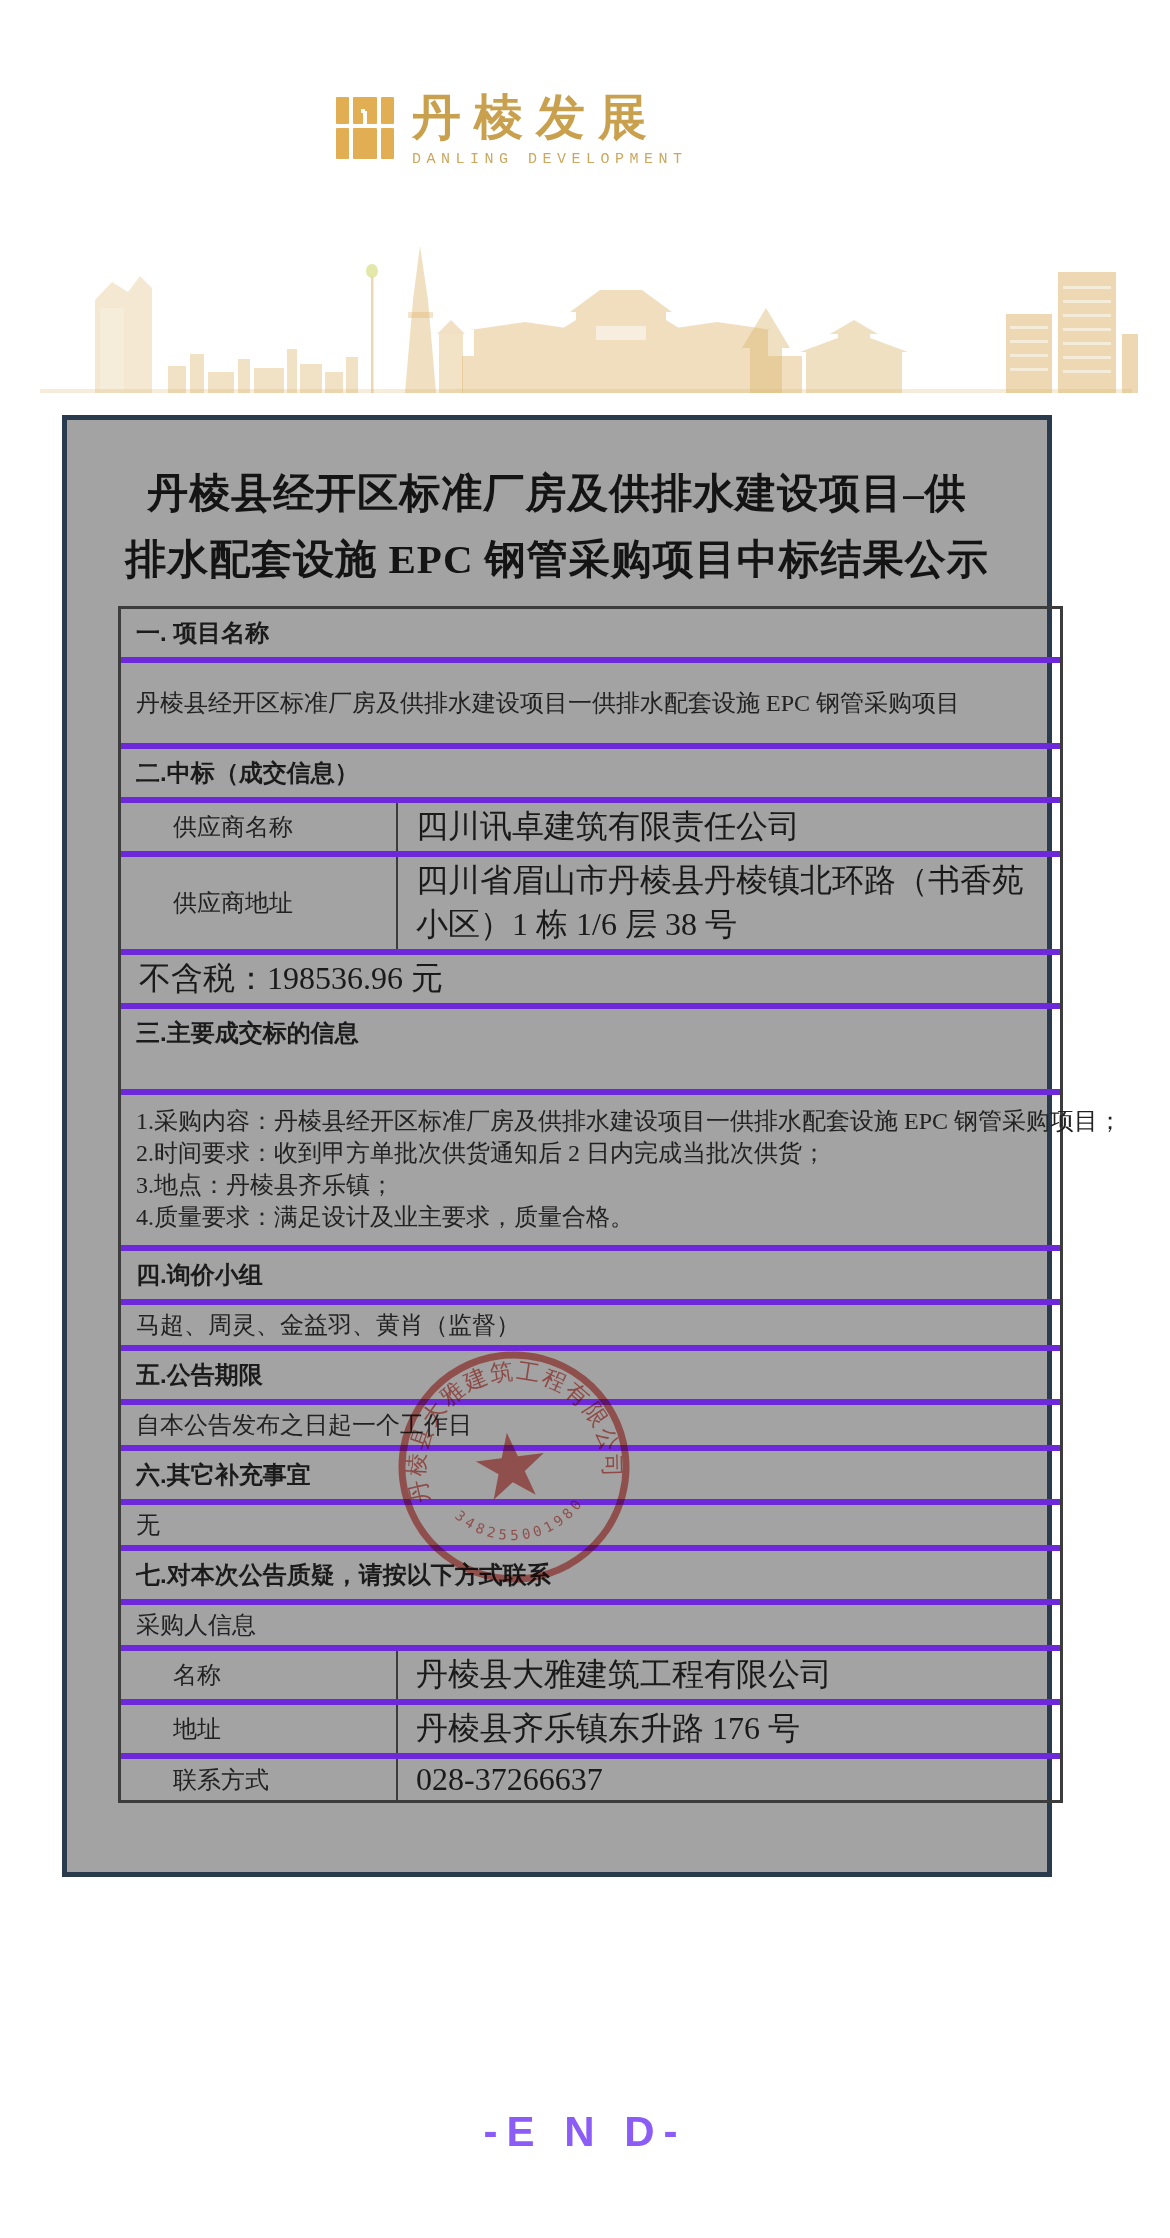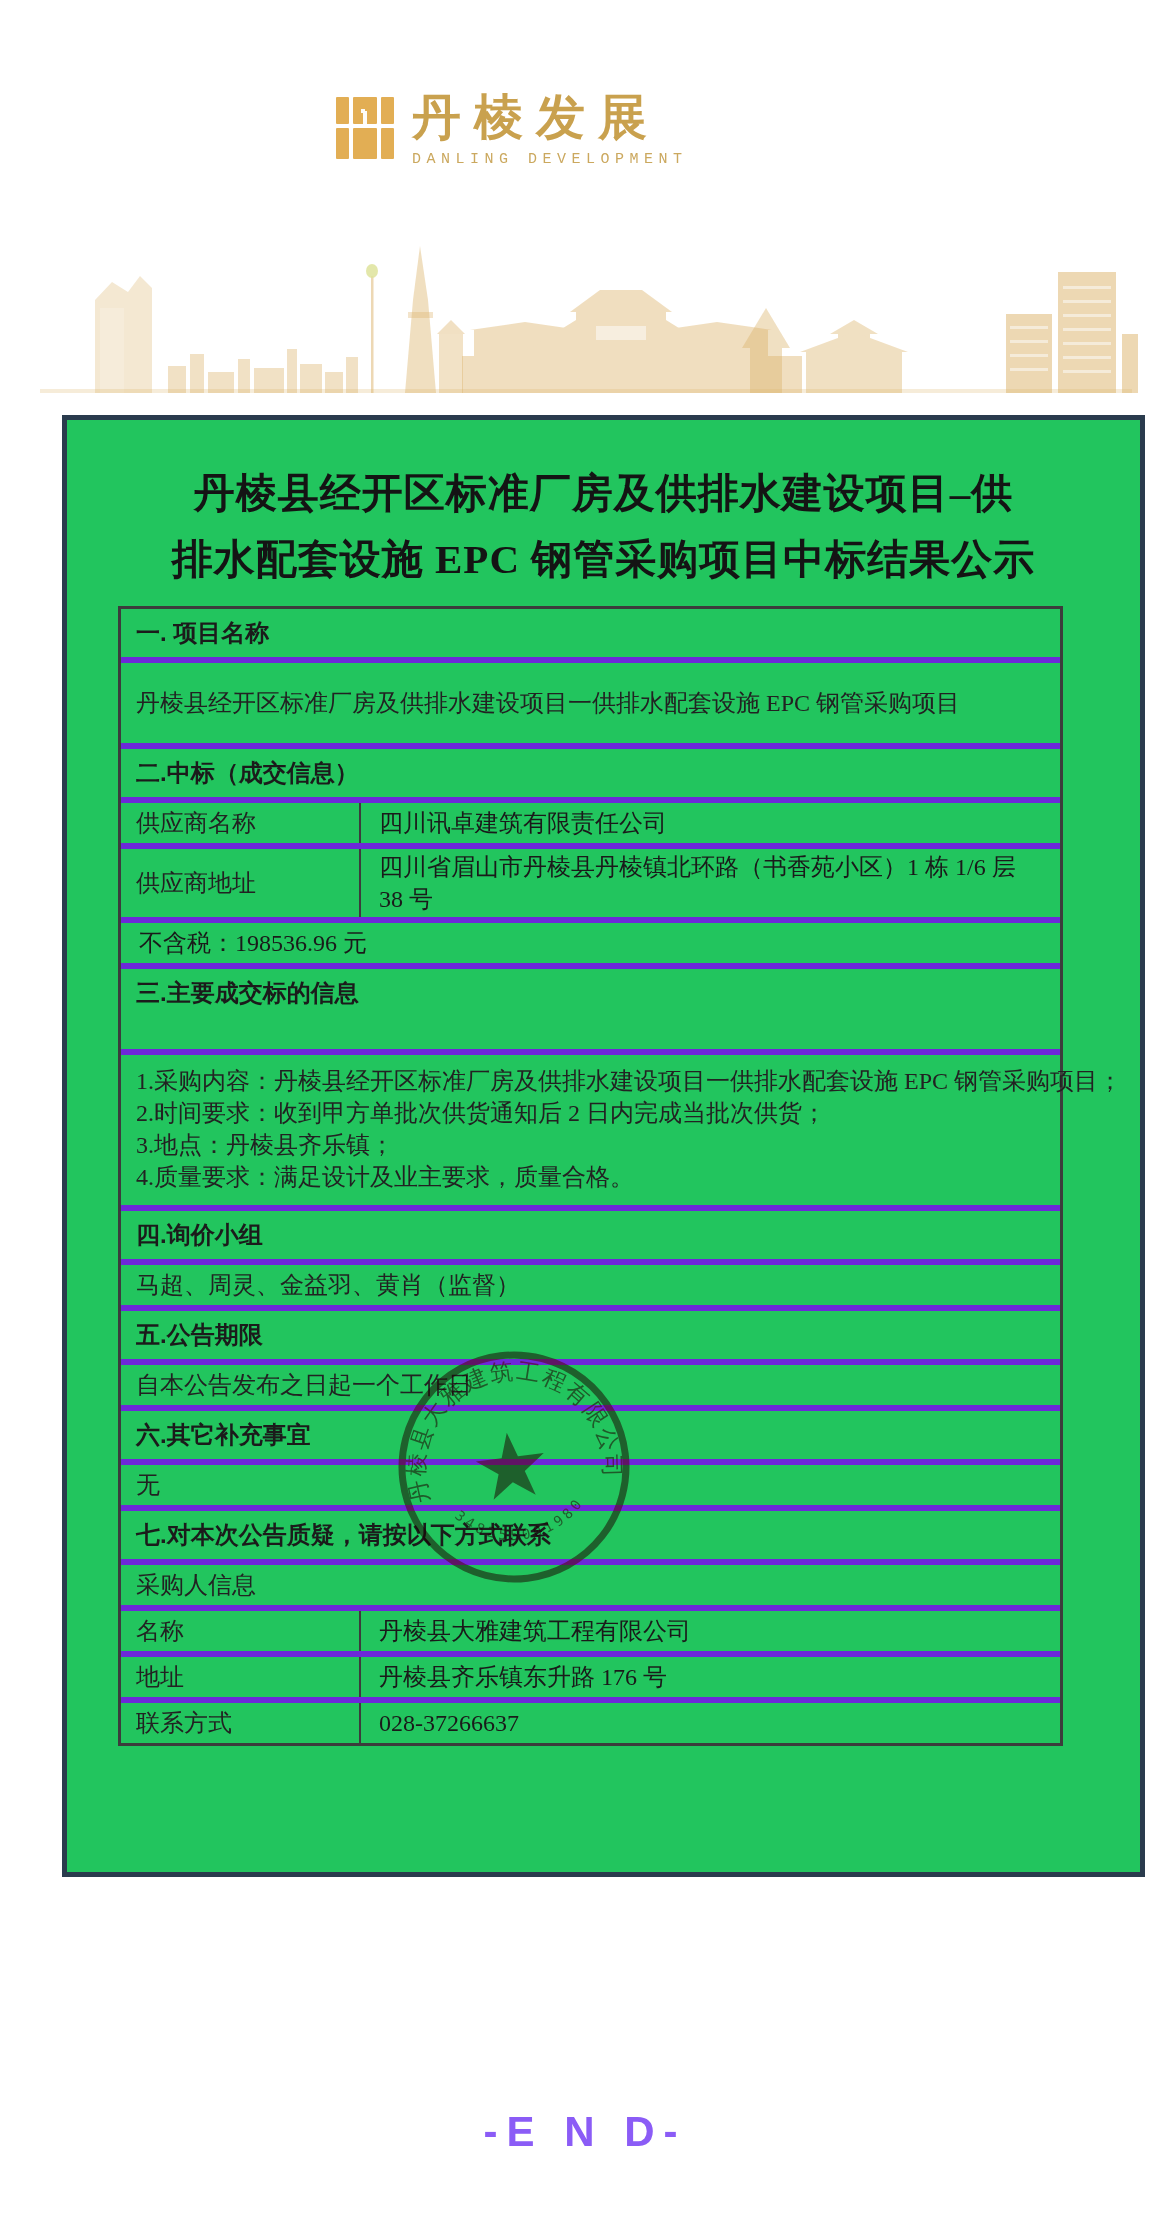--- a/index.html
+++ b/index.html
@@ -40,24 +40,24 @@
   }
   .brand-en{
     font-family:"Liberation Mono","DejaVu Sans Mono",monospace;
     font-size:15px;color:#CBA85E;letter-spacing:5.5px;margin-top:7px;white-space:nowrap;
   }
   .skyline{position:absolute;top:238px;left:0;width:1170px;height:160px;}
 
   
   .doc-frame{
     position:absolute;top:415px;left:62px;
-    width:1083px;height:1462px;
+    width:990px;height:1462px;
     border:5px solid #2A3B4D;
     box-sizing:border-box;
-    background:#22c55e;
+    background:#a3a3a3;
   }
   .doc-title{
     margin:40px 30px 0 30px;
     text-align:center;
     font-size:41px;font-weight:700;letter-spacing:1px;
     line-height:66px;color:#141414;
   }
 
   .doc-table{
     position:relative;
@@ -80,25 +80,25 @@
     padding:4px 15px;font-size:24px;color:#222;
   }
   .row-content.tall{min-height:86px;}
   .row-lines{padding:10px 15px 12px 15px;font-size:24px;color:#222;line-height:32px;margin-top:32px;}
   .row-lines div{white-space:nowrap;}
   .row-pair{display:flex;align-items:stretch;min-height:46px;}
   .pair-label{
     width:240px;flex:0 0 240px;box-sizing:border-box;
     display:flex;align-items:center;padding:2px 15px;
     border-right:2px solid #3c3c3c;
-    font-size:24px;color:#222;
+    font-size:24px;color:#222;margin-left:37px;
   }
   .pair-value{
     flex:1;display:flex;align-items:center;
-    padding:2px 18px;font-size:24px;color:#1a1a1a;border-radius:21px;
+    padding:2px 18px;font-size:32px;color:#1a1a1a;border-radius:21px;
   }
 
   
   .stamp{
     position:absolute;left:326px;top:926px;
     width:242px;height:242px;
     transform:rotate(-7deg);
     mix-blend-mode:multiply;
     opacity:.92;
     pointer-events:none;

